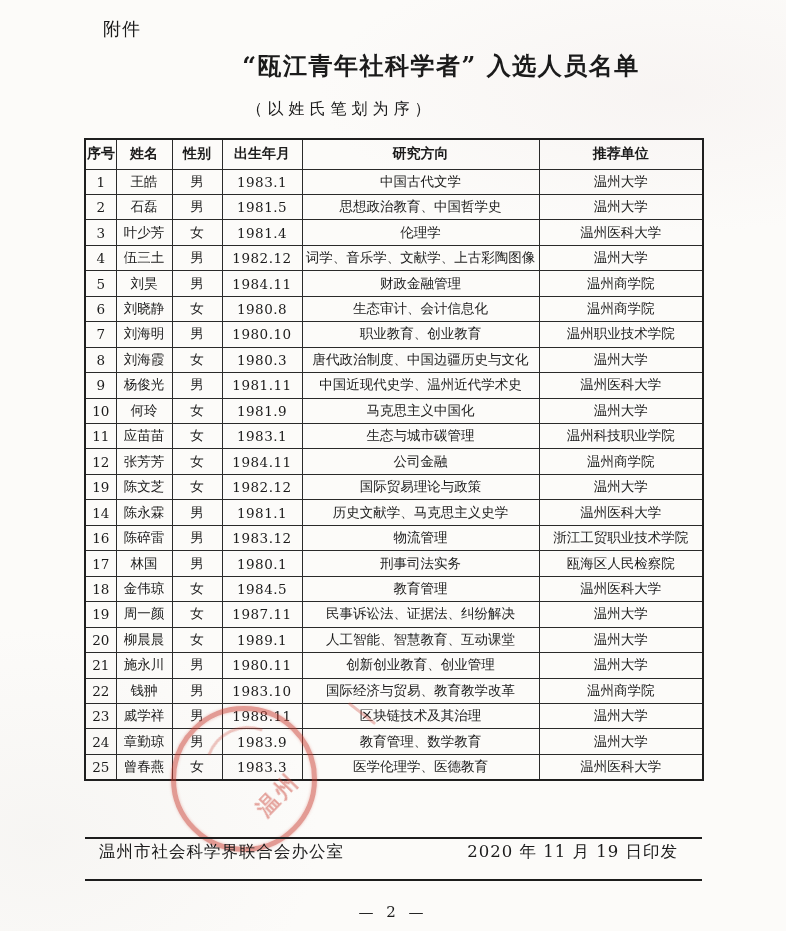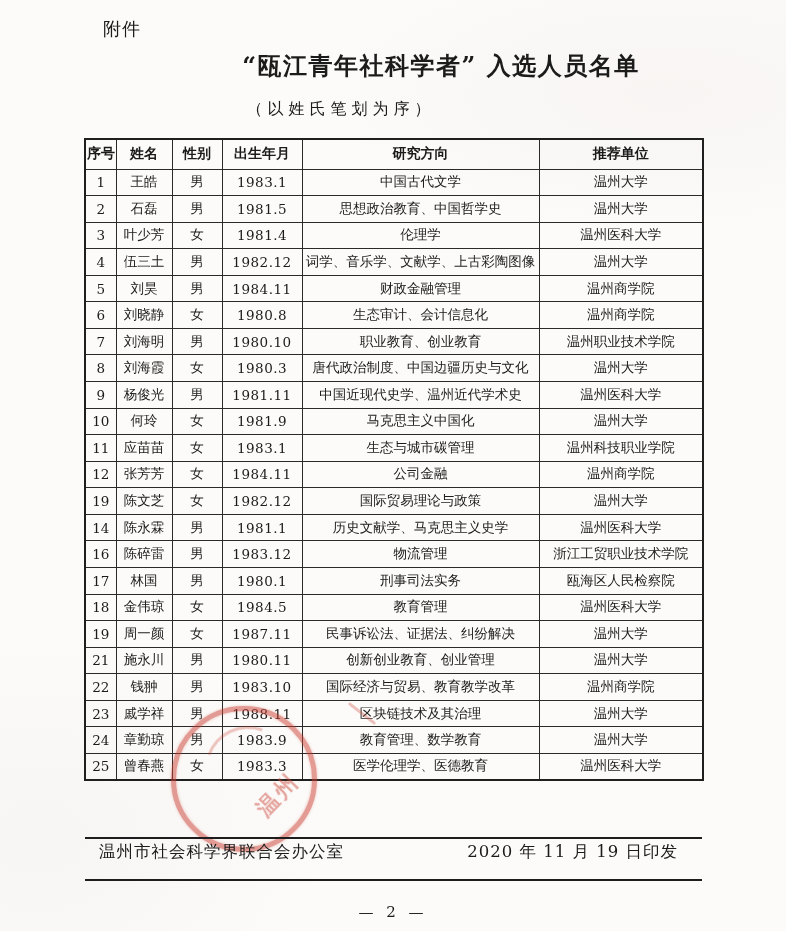--- a/index.html
+++ b/index.html
@@ -253,20 +253,28 @@
         </tr>
         <tr>
           <td class="c-num">19</td>
           <td class="c-name">周一颜</td>
           <td class="c-gender">女</td>
           <td class="c-birth">1987.11</td>
           <td class="c-research">民事诉讼法、证据法、纠纷解决</td>
           <td class="c-org">温州大学</td>
         </tr>
         <tr>
+          <td class="c-num">20</td>
+          <td class="c-name">柳晨晨</td>
+          <td class="c-gender">女</td>
+          <td class="c-birth">1989.1</td>
+          <td class="c-research">人工智能、智慧教育、互动课堂</td>
+          <td class="c-org">温州大学</td>
+        </tr>
+        <tr>
           <td class="c-num">21</td>
           <td class="c-name">施永川</td>
           <td class="c-gender">男</td>
           <td class="c-birth">1980.11</td>
           <td class="c-research">创新创业教育、创业管理</td>
           <td class="c-org">温州大学</td>
         </tr>
         <tr>
           <td class="c-num">22</td>
           <td class="c-name">钱翀</td>

